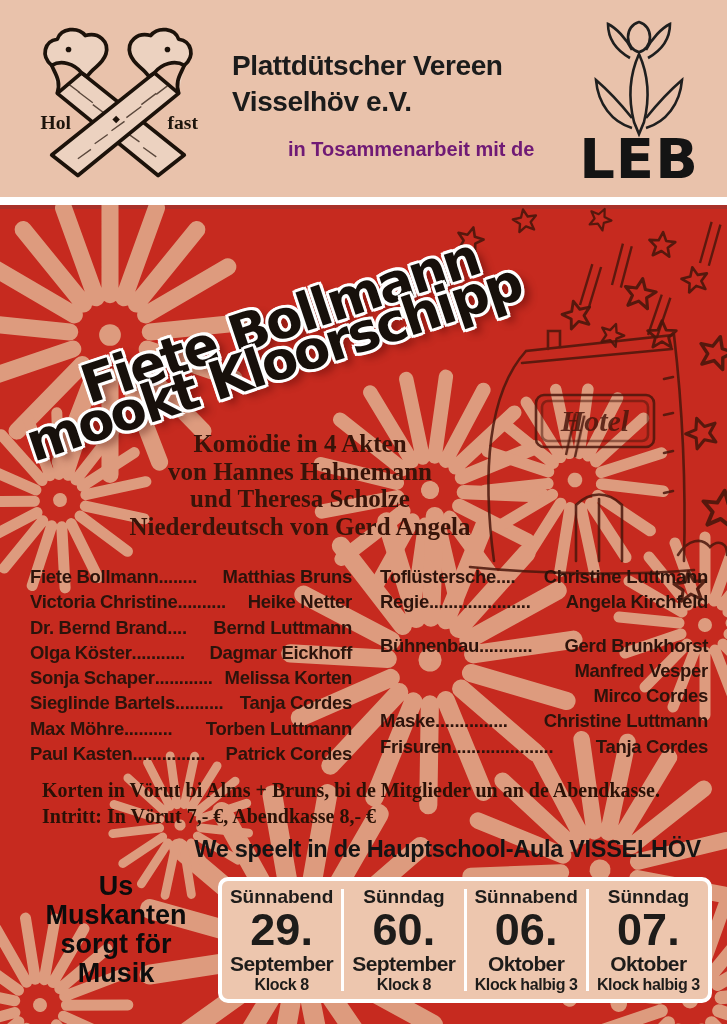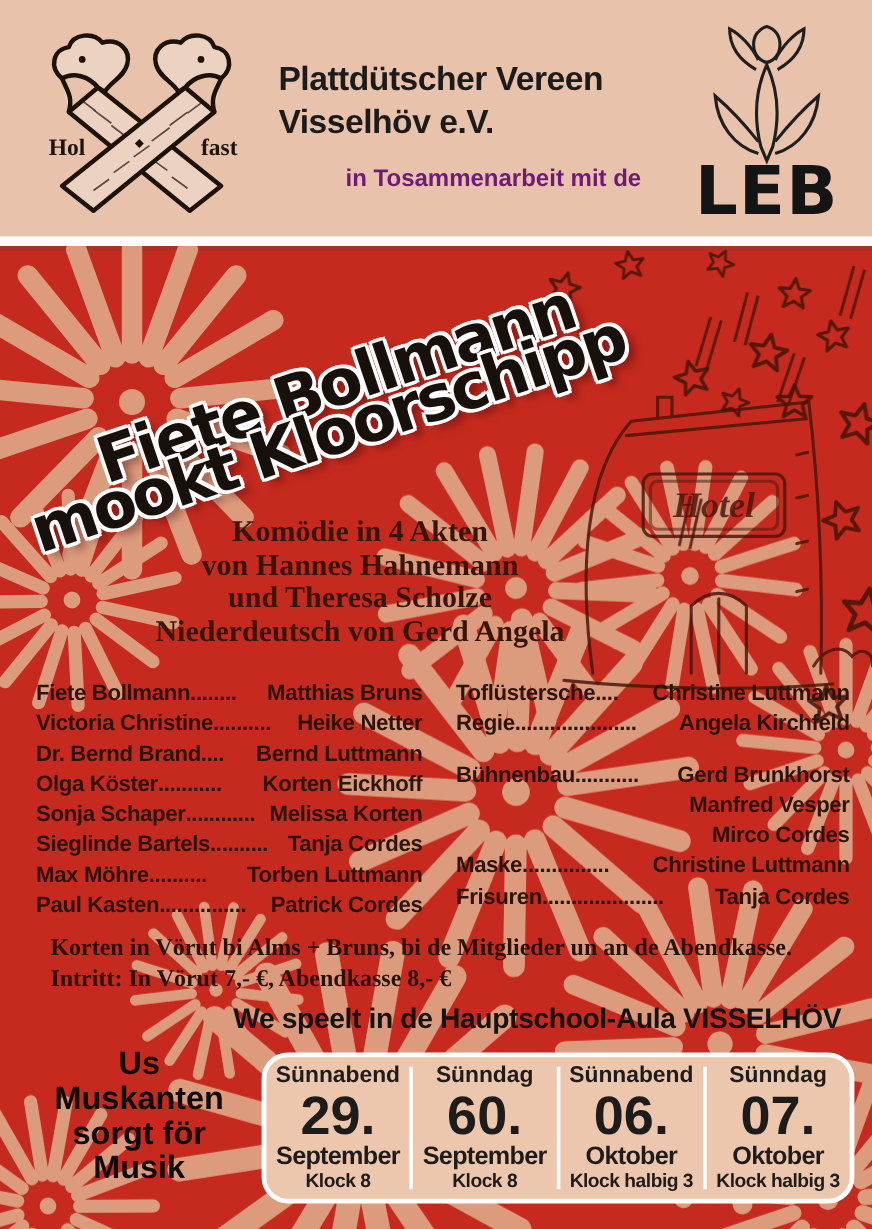--- a/index.html
+++ b/index.html
@@ -40,21 +40,21 @@
   
   .tickets{position:absolute;left:42px;top:777px;width:668px;
       font-family:"Liberation Serif",serif;font-weight:bold;font-size:20px;line-height:26px;
       color:#2a1106;}
   .venue{position:absolute;right:26px;top:836px;font-size:23.5px;font-weight:bold;color:#141414;
       letter-spacing:-0.3px;}
   
   .music{position:absolute;left:16px;top:872px;width:200px;text-align:center;
       font-size:27px;line-height:29px;font-weight:bold;color:#0c0c0c;}
   .dates-box{position:absolute;left:218px;top:877px;width:494px;height:126px;
-      background:#edc6ae;border:4px solid #ffffff;border-radius:22px;box-sizing:border-box;
+      background:#edc6ae;border:4px solid #ffffff;border-radius:10px;box-sizing:border-box;
       display:flex;align-items:stretch;overflow:hidden;}
   .date-col{flex:1 1 0;display:flex;flex-direction:column;align-items:center;
       justify-content:center;padding:4px 1px;color:#1e1c1a;min-width:0;}
   .date-sep{width:3px;background:#ffffff;margin:8px 0;flex:0 0 3px;}
   .d-day{font-size:19px;font-weight:bold;line-height:22px;}
   .d-num{font-size:45px;font-weight:bold;line-height:44px;}
   .d-month{font-size:21px;font-weight:bold;line-height:23px;letter-spacing:-0.6px;white-space:nowrap;}
   .d-time{font-size:16px;font-weight:bold;line-height:19px;white-space:nowrap;letter-spacing:-0.4px;}
 </style>
 </head>
@@ -199,21 +199,21 @@
         <span class="cast-actor">Heike Netter</span>
       </div>
     <div class="cast-row">
         <span>Dr. Bernd Brand</span>
         <span>....</span>
         <span class="cast-actor">Bernd Luttmann</span>
       </div>
     <div class="cast-row">
         <span>Olga Köster</span>
         <span>...........</span>
-        <span class="cast-actor">Korten Eickhoff</span>
+        <span class="cast-actor">Dagmar Eickhoff</span>
       </div>
     <div class="cast-row">
         <span>Sonja Schaper</span>
         <span>............</span>
         <span class="cast-actor">Melissa Korten</span>
       </div>
     <div class="cast-row">
         <span>Sieglinde Bartels</span>
         <span>..........</span>
         <span class="cast-actor">Tanja Cordes</span>

